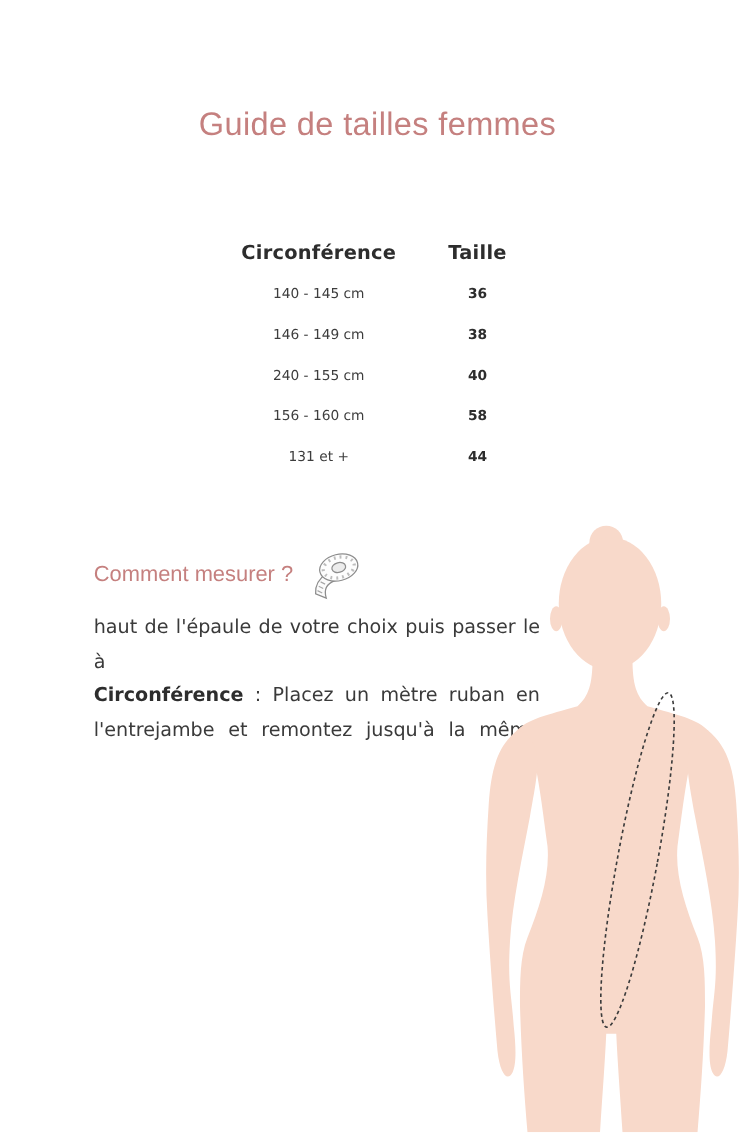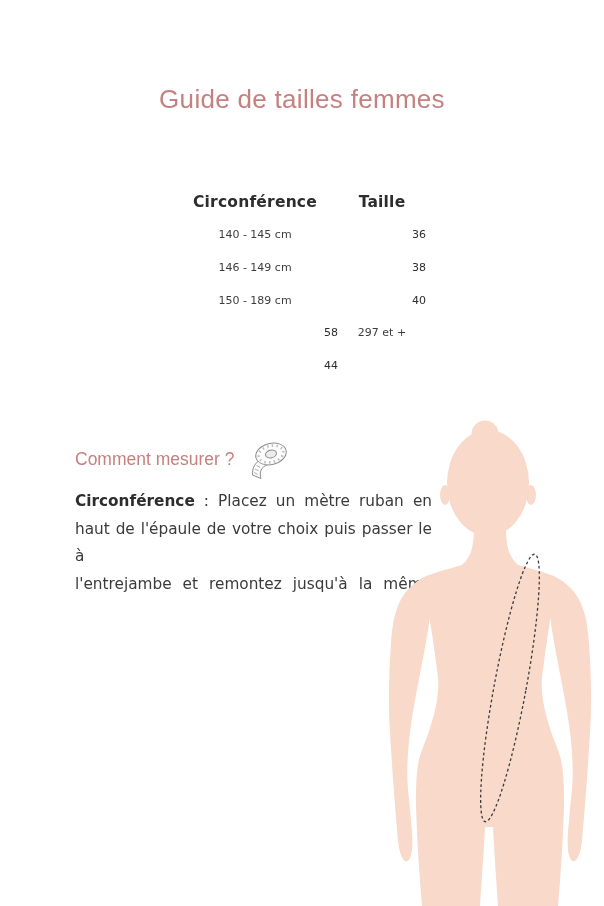--- a/index.html
+++ b/index.html
@@ -26,21 +26,21 @@
     position: absolute;
     top: 186px; left: 172px;
     display: grid;
     grid-template-columns: 166px 88px;
     grid-auto-rows: 32.6px;
     align-items: center;
   }
   .size-table .cell { text-align: center; font-size: 11px; }
   .size-table .head { font-weight: bold; font-size: 15.5px; color: var(--heading, #2d2d2d); letter-spacing: 0.2px; }
   .size-table .circ { color: #3d3d3d; }
-  .size-table .size { font-weight: normal; color: var(--heading, #2d2d2d); text-align: right; }
+  .size-table .size { font-weight: bold; color: var(--heading, #2d2d2d); }
 
   .measure-heading {
     position: absolute;
     top: 449px; left: 75px;
     font-family: "Liberation Sans", sans-serif;
     font-size: 17.5px;
     color: var(--accent, #c5807f);
     text-align: center;
   }
   .tape-icon {
@@ -76,46 +76,47 @@
   <div class="size-table">
     <div class="cell head">Circonférence</div>
     <div class="cell head">Taille</div>
 
     <div class="cell circ">140 - 145 cm</div>
     <div class="cell size">36</div>
 
     <div class="cell circ">146 - 149 cm</div>
     <div class="cell size">38</div>
 
-    <div class="cell circ">150 - 189 cm</div>
+    <div class="cell circ">240 - 155 cm</div>
     <div class="cell size">40</div>
 
+    <div class="cell circ">156 - 160 cm</div>
     <div class="cell size">58</div>
 
-    <div class="cell circ">297 et +</div>
+    <div class="cell circ">131 et +</div>
     <div class="cell size">44</div>
   </div>
 
   <div class="measure-heading">Comment mesurer ?</div>
 
   <svg class="tape-icon" viewBox="0 0 44 44" aria-hidden="true">
     <g stroke="#8d8d8d" stroke-width="1" fill="#ffffff">
       <path d="M 11,20 C 5,24 2,29 2.5,36 L 11,39.5 C 9,33 11,28 18,25.5 Z" fill="#fbfbfb"></path>
       <path d="M 6.5,26.5 l 3.6,1.8 M 5,30 l 3.6,1.8 M 4,33.5 l 3.8,1.9" stroke="#a8a8a8" stroke-width="0.9" fill="none"></path>
       <g transform="rotate(-14 21 15)">
         <ellipse cx="21" cy="15" rx="15.5" ry="10.5" fill="#fdfdfd"></ellipse>
         <ellipse cx="21" cy="15" rx="12.6" ry="8.1" fill="none" stroke="#bdbdbd" stroke-width="2.6" stroke-dasharray="1.5 3.2"></ellipse>
         <ellipse cx="21" cy="15" rx="5.6" ry="3.9" fill="#ececec"></ellipse>
       </g>
     </g>
   </svg>
 
   <div class="measure-text">
+    <div class="jline">haut de l'épaule de votre choix puis passer le à</div>
     <div class="jline"><span class="term">Circonférence</span><span> : Placez un mètre ruban en</span></div>
-    <div class="jline">haut de l'épaule de votre choix puis passer le à</div>
     <div class="jline">l'entrejambe  et remontez jusqu'à la même</div>
   </div>
 
   <svg class="silhouette" viewBox="0 0 224 491" aria-hidden="true">
     <g fill="#f8d9ca">
       <circle cx="105" cy="19" r="13.5"></circle>
       <ellipse cx="65" cy="80" rx="5" ry="10"></ellipse>
       <ellipse cx="151" cy="80" rx="5" ry="10"></ellipse>
       <ellipse cx="108" cy="68" rx="41" ry="53"></ellipse>
       <path d="M 94,112

